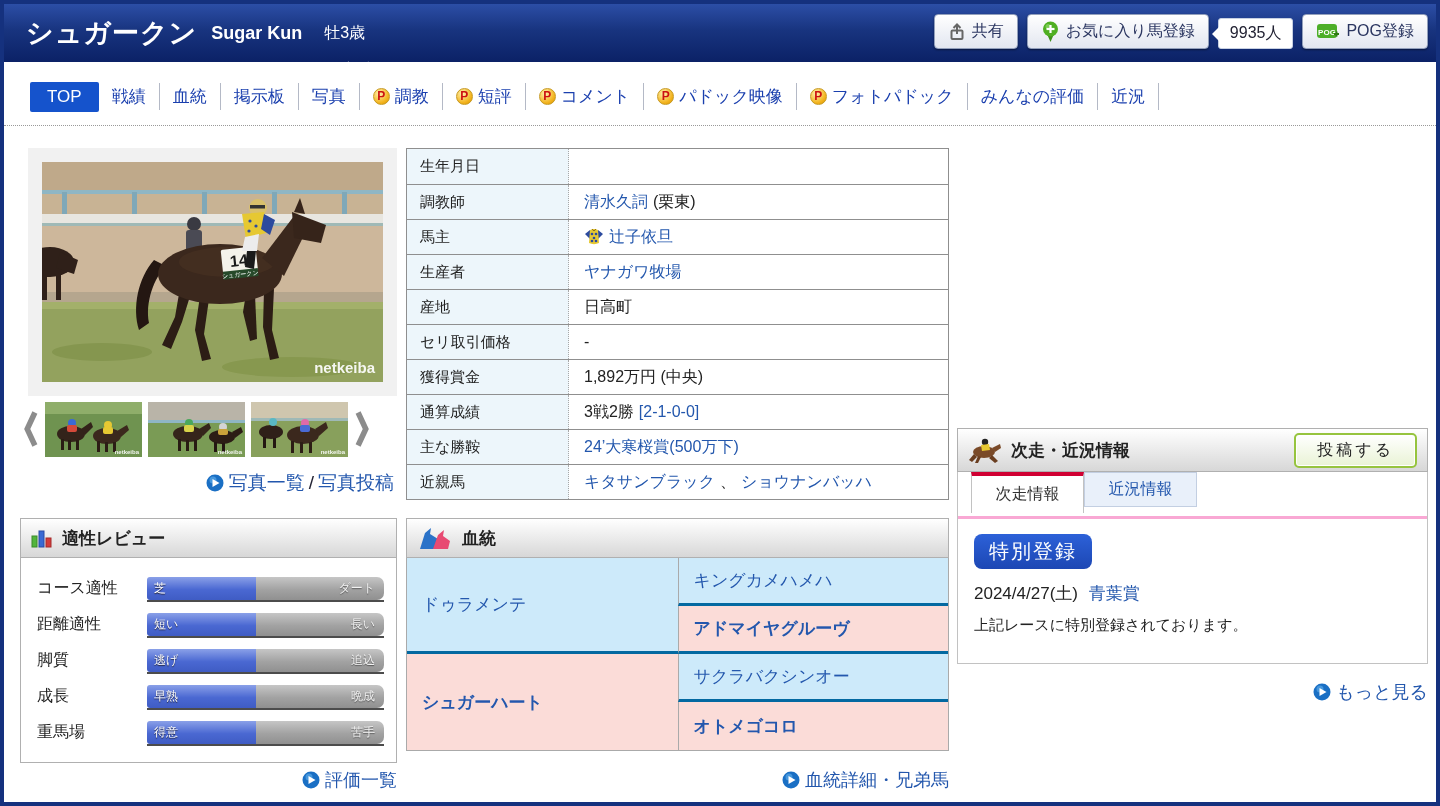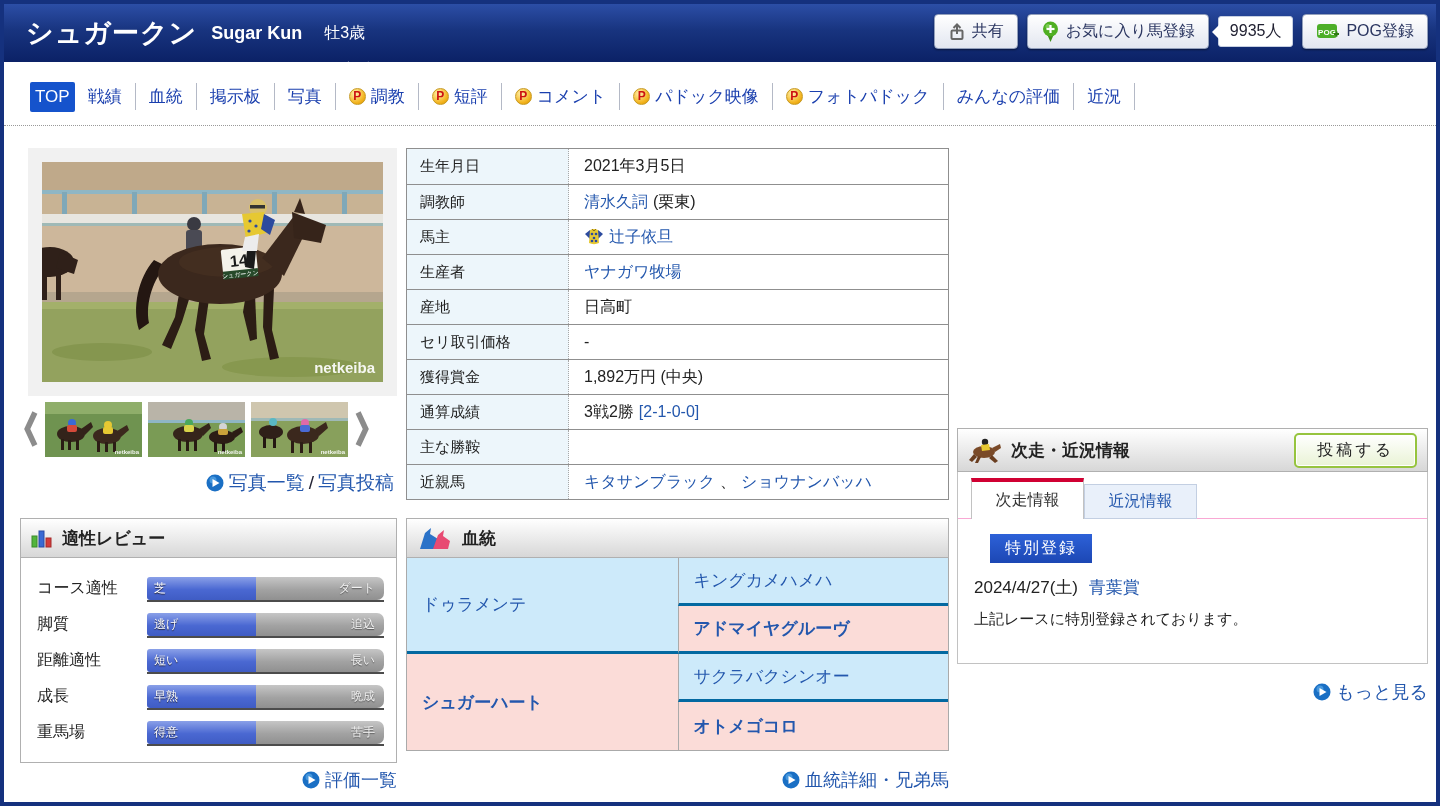--- a/index.html
+++ b/index.html
@@ -6,33 +6,33 @@
   body { font-family:"Liberation Sans","DejaVu Sans",sans-serif; background:#fff; }
   .page { position:relative; width:1440px; height:806px; border:4px solid #15317e; background:#fff; overflow:hidden; }
 
   
   .header { position:absolute; left:0; top:0; width:100%; height:58px;
     background:linear-gradient(180deg,#2c4ea6 0%, #18347f 45%, #0b2166 100%);
     display:flex; align-items:center; padding-left:22px; }
   .horse-name { color:#fff; font-size:27px; font-weight:bold; letter-spacing:1px; }
   .horse-name-en { color:#fff; font-size:18px; margin-left:14px; font-weight:bold; }
   .horse-tags { color:#fff; font-size:16px; margin-left:22px; display:flex; gap:16px;flex-direction:column; }
-  .header-actions { position:absolute; right:8px; top:10px; display:flex; align-items:center; gap:9px; }
+  .header-actions { position:absolute; right:8px; top:10px; display:flex; align-items:flex-end; gap:9px; }
   .btn-white { display:flex; align-items:center; gap:6px; height:35px; padding:0 13px;
     background:linear-gradient(#ffffff,#e2e6f0); border:1px solid #93a0bc; border-radius:4px;
     font-size:16px; color:#2a3560; box-shadow:0 1px 2px rgba(0,0,0,.45); cursor:pointer; }
   .count-bubble { position:relative; height:31px; display:flex; align-items:center; padding:0 11px;
     background:#fff; border:1px solid #c7d0e2; border-radius:3px; font-size:16px; color:#223; }
   .count-bubble::before { content:""; position:absolute; left:-7px; top:50%; transform:translateY(-50%);
     border-top:7px solid transparent; border-bottom:7px solid transparent; border-right:7px solid #fff; }
 
   
   .nav { position:absolute; left:0; top:58px; width:100%; height:64px; background:#fff;
     border-bottom:1px dotted #999; display:flex; align-items:center; padding:6px 0 0 26px; }
-  .nav-top { background:#1553cc; color:#fff; font-size:17px; padding:5px 5px; border-radius:2px; cursor:pointer; }
+  .nav-top { background:#1553cc; color:#fff; font-size:17px; padding:5px 17px; border-radius:2px; cursor:pointer; }
   .nav-item { display:flex; align-items:center; gap:5px; color:#1a3fae; font-size:17px;
     padding:2px 13px; border-right:1px solid #b4b9c6; cursor:pointer; }
   .nav-item:first-of-type { border-left:1px solid #b4b9c6; margin-left:12px; }
   .p-icon { width:17px; height:17px; border-radius:50%; flex:0 0 17px;
     background:radial-gradient(circle at 35% 30%, #fff3b0, #f3b31d 65%, #d69400);
     border:1px solid #c79a23; color:#cc1111; font-weight:bold; font-size:12px; line-height:15px; text-align:center; }
 
   
   a.lnk { color:#2357ad; text-decoration:none; cursor:pointer; }
   .play { display:inline-block; vertical-align:-3px; margin-right:5px; }
@@ -82,28 +82,28 @@
   .ped-dam-cell { grid-row:3/5; }
   .ped-more { position:absolute; left:402px; top:764px; width:543px; text-align:right; }
 
   
   .next-box { position:absolute; left:953px; top:424px; width:471px; }
   .next-box .box-header { height:44px; }
   .post-btn { margin-left:auto; background:linear-gradient(#ffffff,#e9f3d5); border:2px solid #96c43e;
     border-radius:5px; font-size:16px; color:#222; padding:5px 21px; letter-spacing:3px;
     cursor:pointer; box-shadow:inset 0 0 0 1px #fff; }
   .next-body { border:1px solid #c2c2c2; border-top:none; background:#fff; height:192px; }
-  .tab-row { position:relative; height:47px; display:flex; align-items:flex-end; padding-left:13px; border-bottom:1px solid #f9a8d4; }
+  .tab-row { position:relative; height:47px; display:flex; padding-left:13px; border-bottom:3px solid #f9a8d4; }
   .tab { width:113px; display:flex; align-items:center; justify-content:center; font-size:16px; cursor:pointer; }
   .tab-active { height:41px; background:#fff; border:1px solid #c2c2c2; border-bottom:none;
     border-top:4px solid #d00032; color:#333; margin-bottom:-1px; z-index:2; }
   .tab-inactive { height:35px; background:#e9f0fa; border:1px solid #c3cfe2; color:#2357ad; margin-bottom:-1px; }
   .next-content { padding:15px 16px; }
   .badge { display:inline-block; background:linear-gradient(#2d61d8,#1c47b4); color:#fff;
-    font-size:16px; padding:4px 15px; border-radius:0; letter-spacing:2px;margin-left:16px; }
+    font-size:20px; padding:4px 15px; border-radius:8px; letter-spacing:2px; }
   .date-line { margin-top:13px; font-size:17px; color:#222; }
   .date-line a.lnk { margin-left:6px; }
   .next-desc { margin-top:11px; font-size:15px; color:#222; }
   .next-more { position:absolute; left:953px; top:676px; width:471px; text-align:right; }
 </style>
 </head>
 <body>
 
 <div class="page">
 
@@ -346,31 +346,31 @@
     </div>
     <div class="apt-body">
       <div class="apt-row">
         <span class="apt-label">コース適性</span>
         <div class="apt-bar">
           <div class="apt-left">芝</div>
           <div class="apt-right">ダート</div>
         </div>
       </div>
       <div class="apt-row">
+        <span class="apt-label">距離適性</span>
+        <div class="apt-bar">
+          <div class="apt-left">短い</div>
+          <div class="apt-right">長い</div>
+        </div>
+      </div>
+      <div class="apt-row">
         <span class="apt-label">脚質</span>
         <div class="apt-bar">
           <div class="apt-left">逃げ</div>
           <div class="apt-right">追込</div>
-        </div>
-      </div>
-      <div class="apt-row">
-        <span class="apt-label">距離適性</span>
-        <div class="apt-bar">
-          <div class="apt-left">短い</div>
-          <div class="apt-right">長い</div>
         </div>
       </div>
       <div class="apt-row">
         <span class="apt-label">成長</span>
         <div class="apt-bar">
           <div class="apt-left">早熟</div>
           <div class="apt-right">晩成</div>
         </div>
       </div>
       <div class="apt-row">
@@ -386,23 +386,20 @@
     <svg class="play" width="18" height="18" viewBox="0 0 18 18">
       <circle cx="9" cy="9" r="8.5" fill="#1a6fc4"></circle>
         <circle cx="7" cy="6" r="3.5" fill="#5aa8e8" opacity="0.7"></circle>
         <polygon points="6.5,5 13.5,9 6.5,13" fill="#fff"></polygon>
     </svg><a class="lnk more-link">評価一覧</a>
   </div>
 
   <div class="profile-table">
     <div class="p-row">
       <div class="p-label">生年月日</div>
-      <div class="p-value">
-          <span>2021年3月5日</span>
-        </div>
     </div>
     <div class="p-row">
       <div class="p-label">調教師</div>
       <div class="p-value">
           <a class="lnk">清水久詞</a>
           <span> (栗東)</span>
         </div>
     </div>
     <div class="p-row">
       <div class="p-label">馬主</div>
@@ -447,20 +444,23 @@
     </div>
     <div class="p-row">
       <div class="p-label">通算成績</div>
       <div class="p-value">
           <span>3戦2勝 </span>
           <a class="lnk">[2-1-0-0]</a>
         </div>
     </div>
     <div class="p-row">
       <div class="p-label">主な勝鞍</div>
+      <div class="p-value">
+          <a class="lnk">24’大寒桜賞(500万下)</a>
+        </div>
     </div>
     <div class="p-row">
       <div class="p-label">近親馬</div>
       <div class="p-value">
           <a class="lnk">キタサンブラック</a>
           <span>、</span>
           <a class="lnk">ショウナンバッハ</a>
         </div>
     </div>
   </div>

